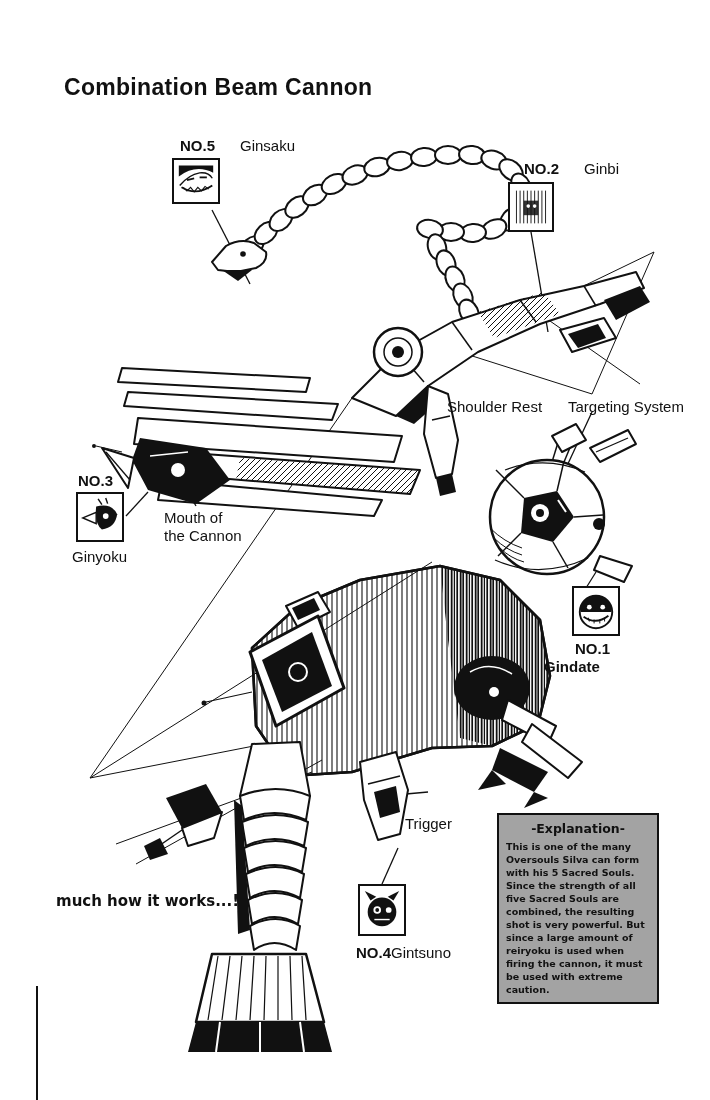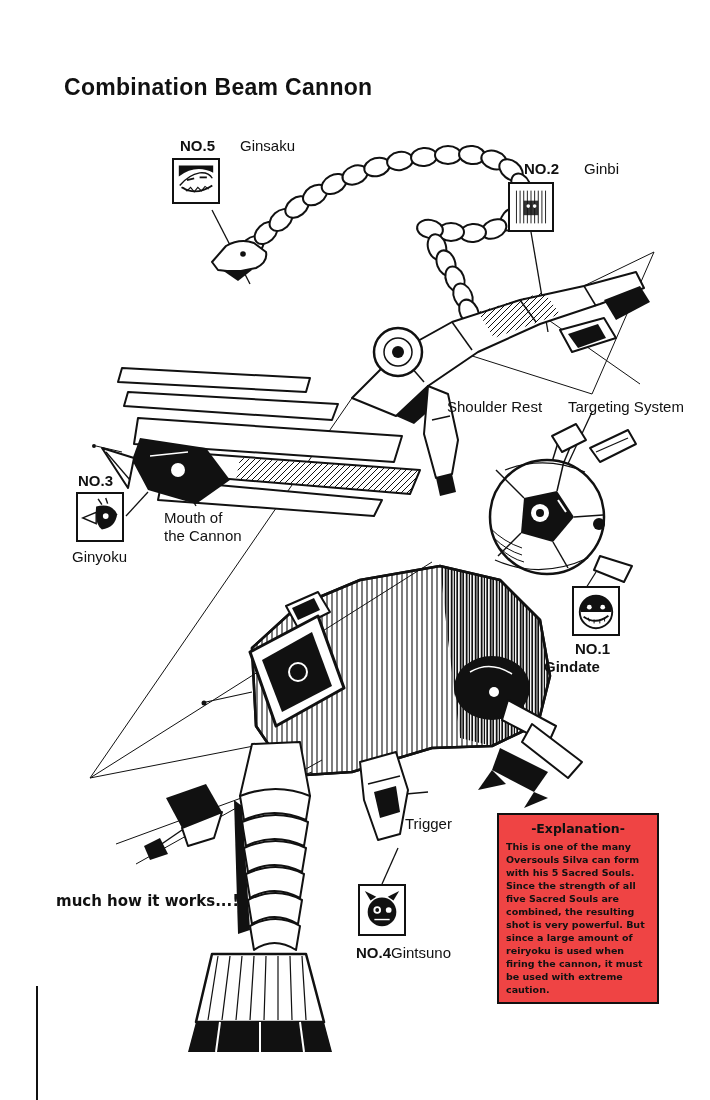--- a/index.html
+++ b/index.html
@@ -10,21 +10,21 @@
   .abs { position:absolute; }
   .title { font-size:23px; font-weight:bold; letter-spacing:.3px; }
   .plabel { font-size:15px; white-space:nowrap; }
   .plabel .num { font-weight:bold; }
   .plabel .nm { margin-left:25px; }
   .plabel .nm-tight { margin-left:0; }
   .iconbox { border:2px solid #111; background:#fff; display:flex;
              align-items:center; justify-content:center; }
   .comic { font-family:"DejaVu Sans", sans-serif; font-weight:bold; }
   .caption { font-size:15px; line-height:23px; }
-  .explain { border:2px solid #111; background:#ef4444; padding:6px 7px; width:162px; min-height:186px; }
+  .explain { border:2px solid #111; background:#a3a3a3; padding:6px 7px; width:162px; min-height:186px; }
   .explain .etitle { text-align:center; font-size:12.5px; margin-bottom:4px; }
   .explain .ebody { font-size:9.5px; line-height:13px; }
   .border-frag { background:#111; }
 </style>
 </head>
 <body>
 
 <svg class="art" width="710" height="1100" viewBox="0 0 710 1100">
   <defs>
     <pattern id="vh" width="5" height="6" patternUnits="userSpaceOnUse">

